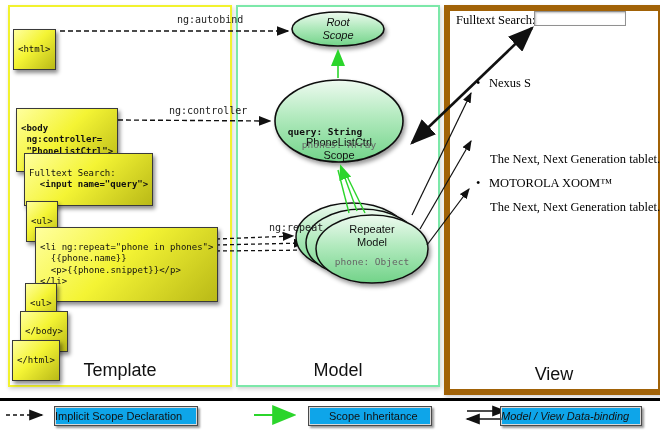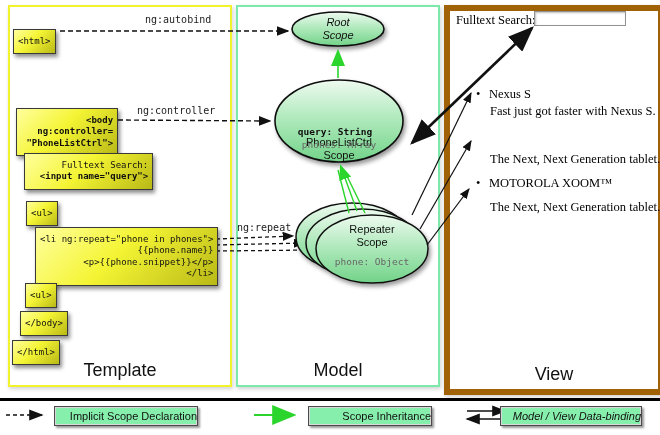--- a/index.html
+++ b/index.html
@@ -6,29 +6,29 @@
   #stage{position:relative;width:660px;height:435px;background:#fff;overflow:hidden;
          font-family:"Liberation Sans",sans-serif;}
   
   .panel{position:absolute;background:#fff;box-shadow:1px 2px 4px rgba(0,0,0,.18);}
   #panel-template{left:8px;top:5px;width:220px;height:378px;border:2px solid #f2f22e;}
   #panel-model{left:236px;top:5px;width:200px;height:378px;border:2px solid #7ce8a9;}
   #panel-view{left:444px;top:5px;width:208px;height:378px;border:6px solid #a16207;}
   .panel-label{position:absolute;bottom:4px;left:0;width:100%;text-align:center;
                font-size:18px;color:#111;}
   
-  .codebox{position:absolute;border:1px solid #3a3a3a;padding:6px 4px;
+  .codebox{position:absolute;border:1px solid #3a3a3a;padding:14px 4px;
            background:linear-gradient(135deg,#ffff9e 0%,#f4f434 45%,#b9b917 100%);
            box-shadow:2px 3px 4px rgba(0,0,0,.45);
            font-family:"DejaVu Sans Mono","Liberation Mono",monospace;
-           font-size:9px;line-height:1.25;color:#111;white-space:pre;text-align:right;}
+           font-size:9px;line-height:1.25;color:#111;white-space:pre;}
   .codebox .bold{font-weight:bold;}
   
   .edge-label{position:absolute;font-family:"DejaVu Sans Mono","Liberation Mono",monospace;
-              font-size:10px;color:#222;white-space:pre;}
+              font-size:10px;color:#222;white-space:pre;margin-left:32px;}
   
   #wires{position:absolute;left:0;top:0;width:660px;height:435px;}
   
   .etext{position:absolute;text-align:center;font-size:11px;line-height:1.18;color:#111;
          white-space:pre-line;}
   .eprop{position:absolute;text-align:center;
          font-family:"DejaVu Sans Mono","Liberation Mono",monospace;font-size:9.5px;}
   .eprop.bold{font-weight:bold;color:#111;}
   .eprop.dim{color:#666;}
   
@@ -37,22 +37,22 @@
   #search-input{position:absolute;left:534px;top:11px;width:92px;height:15px;
                 border:1px solid #919191;background:#fff;
                 box-shadow:inset 1px 1px 2px rgba(0,0,0,.25);
                 font-family:"Liberation Serif",serif;font-size:11px;padding:0 2px;box-sizing:border-box;}
   .v-item{position:absolute;left:476px;white-space:nowrap;}
   .v-item .bullet{display:inline-block;width:13px;}
   .v-desc{position:absolute;left:490px;white-space:nowrap;}
   
   #separator{position:absolute;left:0;top:398px;width:660px;height:3px;background:#000;}
   .legend-box{position:absolute;top:406px;height:18px;border:1px solid #4a4a4a;
-              background:#86efac;box-shadow:2px 2px 2px rgba(0,0,0,.4),inset 0 0 0 1px #d9d9d9;
-              font-size:11px;line-height:18px;text-align:right;color:#111;}
+              background:#0ea5e9;box-shadow:2px 2px 2px rgba(0,0,0,.4),inset 0 0 0 1px #d9d9d9;
+              font-size:11px;line-height:18px;text-align:left;color:#111;}
   #legend-box-implicit{left:54px;width:142px;}
   #legend-box-inherit{left:308px;width:102px;padding-left:20px;}
   #legend-box-binding{left:500px;width:140px;font-style:italic;}
 </style>
 </head>
 <body>
 
 <div id="stage">
 
   <div class="panel" id="panel-template">
@@ -136,31 +136,30 @@
   <pre class="codebox" style="left:12px;top:331px;">&lt;/html&gt;</pre>
 
   <div class="edge-label" style="left:145px;top:14px;">ng:autobind</div>
   <div class="edge-label" style="left:137px;top:105px;">ng:controller</div>
   <div class="edge-label" style="left:237px;top:222px;">ng:repeat</div>
 
   <div class="etext" style="left:292px;top:16px;width:92px;font-style:italic;">Root
 Scope</div>
   <div class="etext" style="left:277px;top:92px;width:124px;margin-top:44px;">PhoneListCtrl
 Scope</div>
-  <div class="eprop bold" style="left:283px;top:126px;width:104px;">query: String</div>
+  <div class="eprop bold" style="left:273px;top:126px;width:104px;">query: String</div>
   <div class="eprop dim" style="left:277px;top:139px;width:124px;">phones: Array</div>
   <div class="etext" style="left:312px;top:223px;width:120px;">Repeater
-Scope</div>
+Model</div>
   <div class="eprop dim" style="left:312px;top:256px;width:120px;">phone: Object</div>
 
   <div class="view-serif" id="search-label">Fulltext Search:</div>
   <input id="search-input" type="text" value="" style="">
 
-  <div class="view-serif v-item" style="top:87px;"><span class="bullet">•</span><span>Nexus S</span></div>
-  <div class="view-serif v-desc" style="top:104px;">Fast just got faster with Nexus S.</div>
+  <div class="view-serif v-item" style="top:76px;"><span class="bullet">•</span><span>Nexus S</span></div>
 
   <div class="view-serif v-desc" style="top:152px;">The Next, Next Generation tablet.</div>
 
   <div class="view-serif v-item" style="top:176px;"><span class="bullet">•</span><span>MOTOROLA XOOM™</span></div>
   <div class="view-serif v-desc" style="top:200px;">The Next, Next Generation tablet.</div>
 
   <div id="separator"></div>
   <div class="legend-box" id="legend-box-implicit">Implicit Scope Declaration</div>
   <div class="legend-box" id="legend-box-inherit">Scope Inheritance</div>
   <div class="legend-box" id="legend-box-binding">Model / View Data-binding</div>

